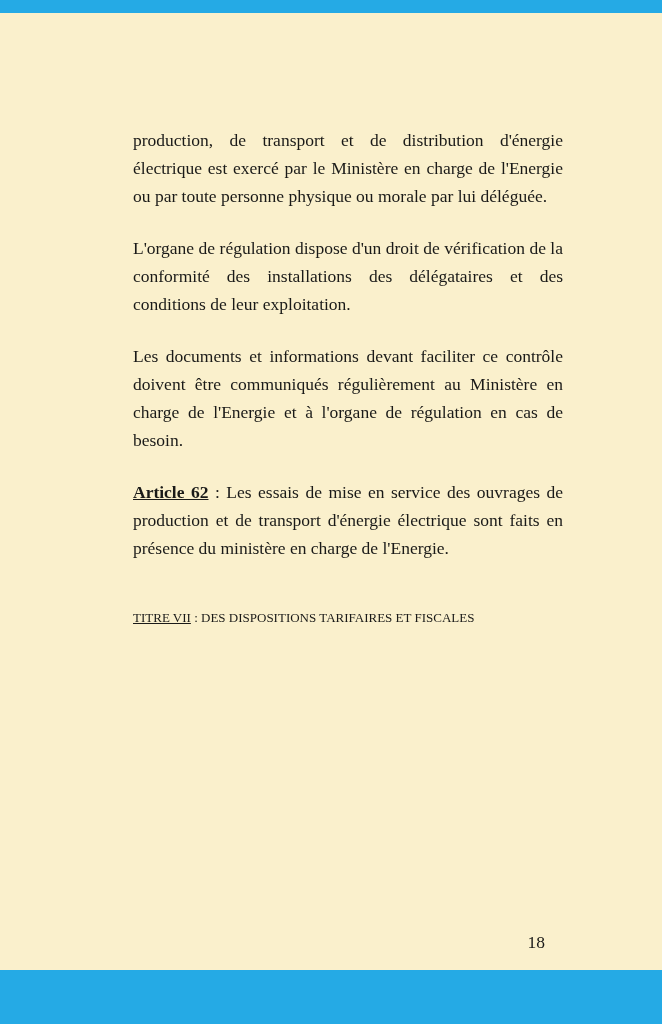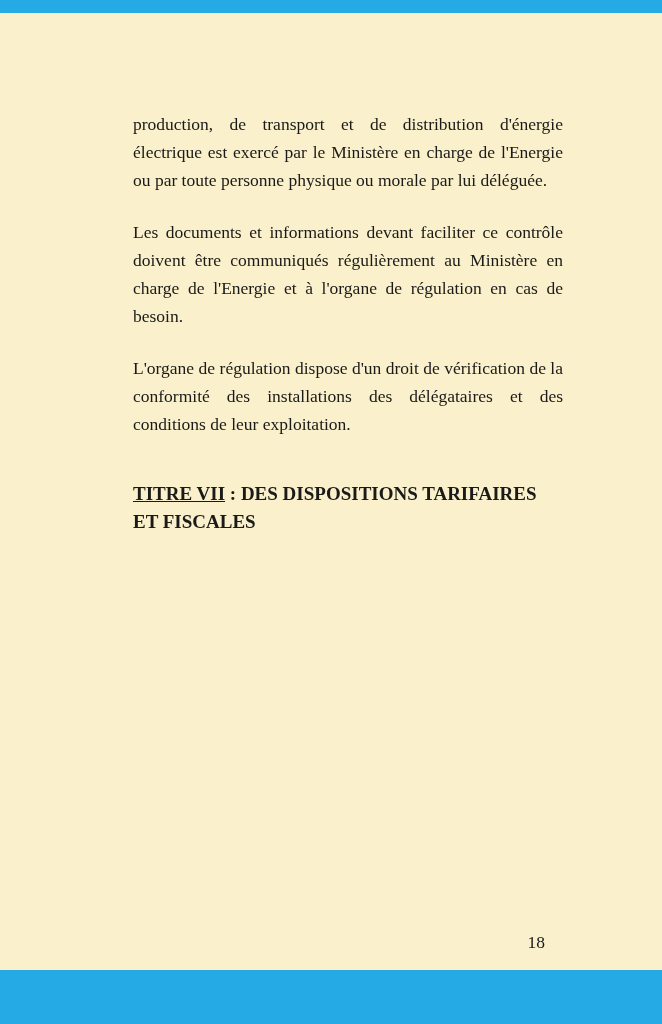--- a/index.html
+++ b/index.html
@@ -18,39 +18,39 @@
   .bar {
     position: absolute;
     left: 0;
     width: 662px;
     background: #25aae5;
   }
   .bar.top { top: 0; height: 13px; }
   .bar.bottom { bottom: 0; height: 54px; }
   .content {
     position: absolute;
-    top: 0;
+    top: 16px;
     left: 0;
     width: 662px;
     padding: 110px 99px 0 133px;
     color: #1a1a18;
     font-size: 17.5px;
     line-height: 28px;
     text-align: justify;
     text-align-last: left;
   }
   .content p { margin-bottom: 24px; }
   .lead {
     font-weight: bold;
     text-decoration: underline;
   }
   .heading {
     margin-top: 42px;
-    font-size: 19px;
-    font-weight: bold;
+    font-size: 13px;
+    font-weight: normal;
     line-height: 28px;
     text-align: left;
   }
   .heading .underl { text-decoration: underline; }
   .pagenum {
     position: absolute;
     top: 932px;
     right: 117px;
     font-size: 17.5px;
     color: #1a1a18;
@@ -60,24 +60,25 @@
 </head>
 <body>
 
 <div class="page">
   <div class="bar top"></div>
 
   <main class="content">
     <p>production, de transport et de distribution d'énergie électrique est exercé par le Ministère en charge de l'Energie ou par toute personne physique ou morale par lui déléguée.</p>
 
 
+    <p>L'organe de régulation dispose d'un droit de vérification de la conformité des installations des délégataires et des conditions de leur exploitation.</p>
+
     <p>Les documents et informations devant faciliter ce contrôle doivent être communiqués régulièrement au Ministère en charge de l'Energie et à l'organe de régulation en cas de besoin.</p>
 
-    <p>L'organe de régulation dispose d'un droit de vérification de la conformité des installations des délégataires et des conditions de leur exploitation.</p>
-
+    <p><span class="lead">Article 62</span><span> : Les essais de mise en service des ouvrages de production et de transport d'énergie électrique sont faits en présence du ministère en charge de l'Energie.</span></p>
 
     <h2 class="heading"><span class="underl">TITRE VII</span><span> : DES DISPOSITIONS TARIFAIRES ET FISCALES</span></h2>
   </main>
 
   <div class="pagenum">18</div>
 
   <div class="bar bottom"></div>
 </div>
 
 </body></html>

